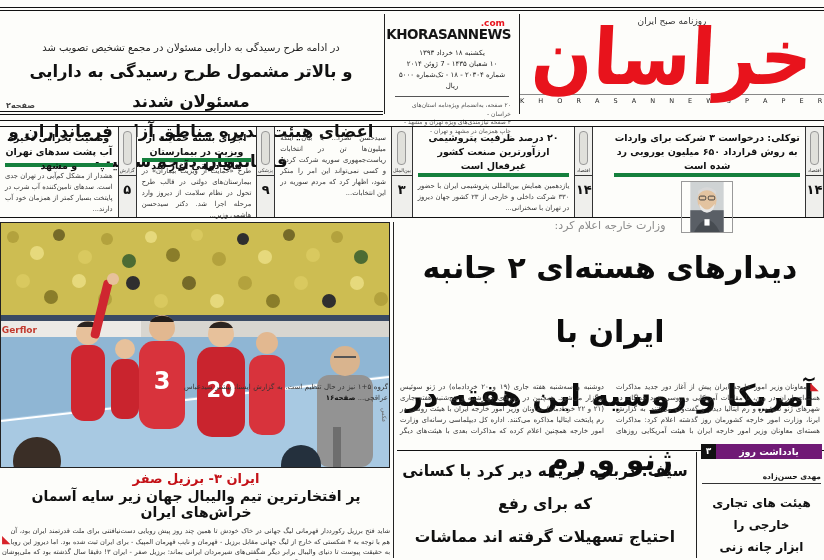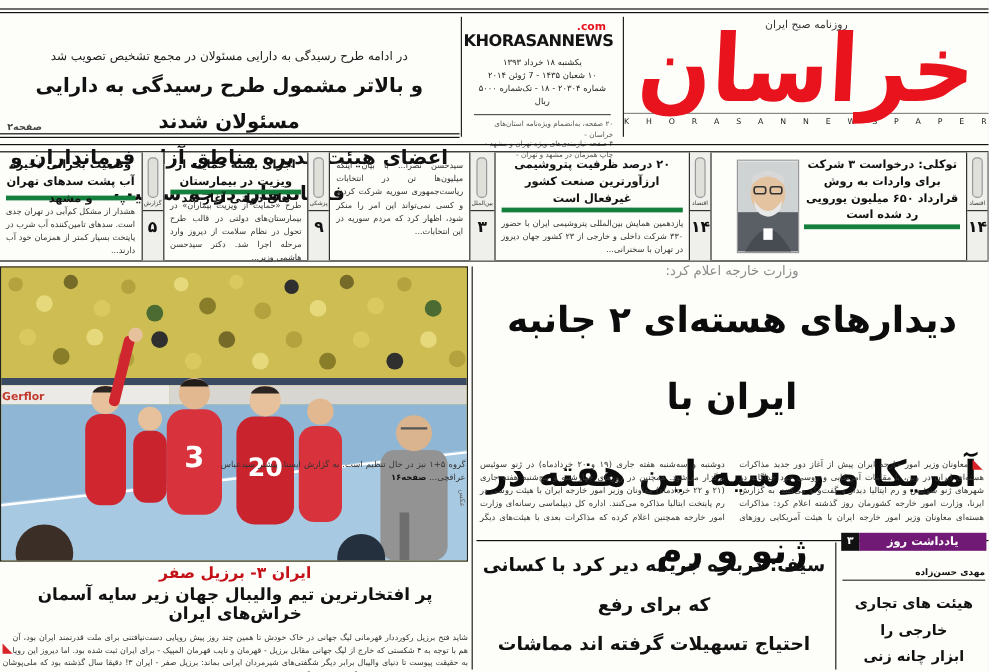--- a/index.html
+++ b/index.html
@@ -36,21 +36,21 @@
   .numcol{flex:0 0 19px;background:#efefec;border-right:1px solid #333;border-left:1px solid #333;
           display:flex;flex-direction:column;align-items:center;}
   .numcol .pill{width:9px;height:34px;background:#e0e0db;border:1px solid #999;border-radius:4px;margin-top:4px;}
   .numcol .sec{font-size:5.5px;color:#333;margin-top:2px;white-space:nowrap;transform:scale(.9);}
   .numcol .pnum{font-size:13px;font-weight:bold;border-top:1px solid #333;width:100%;text-align:center;
                 margin-top:2px;padding-top:6px;flex:1;}
   .brief{padding:2px 5px;display:flex;flex-direction:column;}
   .brief .bt{font-size:9.5px;font-weight:bold;text-align:center;line-height:14px;min-height:33px;
              border-bottom:4px solid #15803d;padding-top:2px;letter-spacing:-.2px;}
   .brief .bb{font-size:6.8px;color:#333;text-align:justify;line-height:11px;padding-top:4px;}
-  .brief.wphoto{flex-direction:row;gap:4px;padding-left:21px;}
+  .brief.wphoto{flex-direction:column;gap:4px;padding-left:21px;}
   .brief.wphoto .txt{flex:1;display:flex;flex-direction:column;}
   .portrait{flex:0 0 52px;align-self:center;border:1px solid #999;}
   
   .photo{left:0;top:222px;width:390px;height:246px;border:1px solid #222;background:#cdbd52;}
   .vrule-main{left:393px;top:222px;height:336px;}
   .kicker{left:400px;top:219px;width:420px;text-align:center;font-size:11px;color:#8a8a8a;}
   .mainhead{left:397px;top:236px;width:426px;text-align:center;font-weight:bold;font-size:30px;
             line-height:64px;letter-spacing:-1px;color:#0c0c0c;}
   .mainbody{left:400px;top:382px;width:420px;height:64px;font-size:7px;color:#333;text-align:justify;
             line-height:11px;column-count:2;column-gap:12px;}

